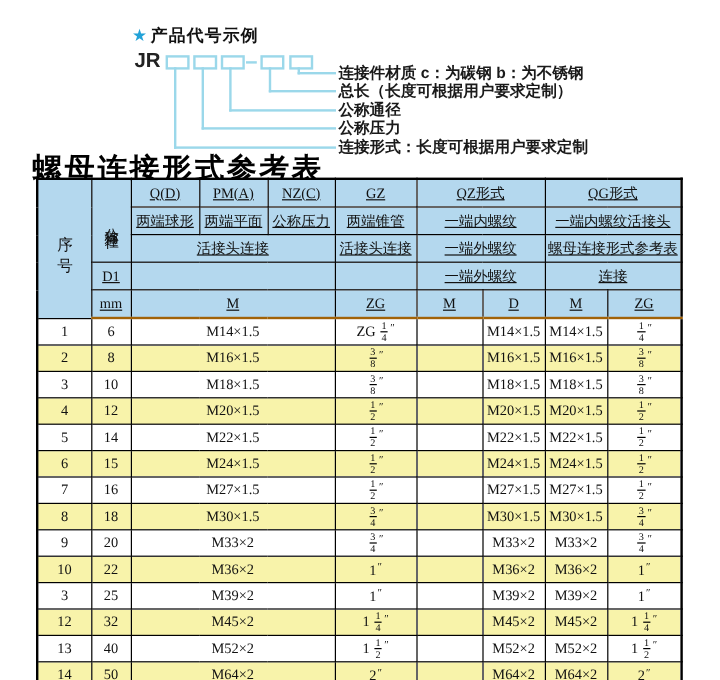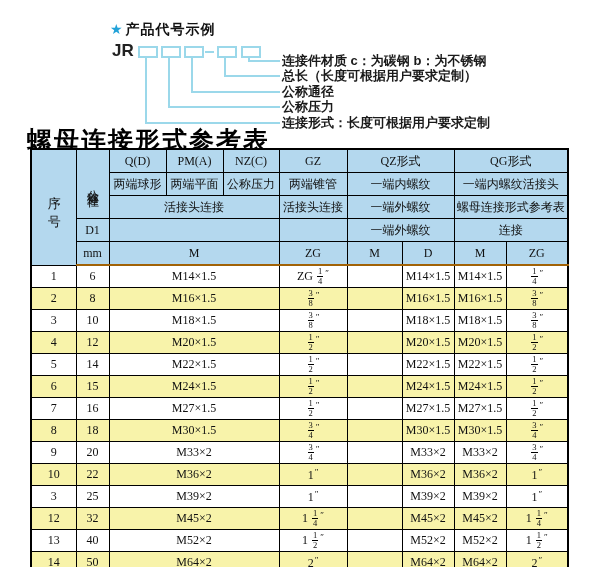--- a/index.html
+++ b/index.html
@@ -19,21 +19,21 @@
 
   
   .tbl-title{position:absolute;left:27px;top:124px;margin:0;font-size:25px;font-weight:bold;
              font-family:"Liberation Serif","DejaVu Serif",serif;letter-spacing:2px;color:#000;}
 
   
   table.ref{position:absolute;left:30px;top:148px;width:537px;border-collapse:collapse;
             border:2px solid #000;table-layout:fixed;}
   table.ref th,table.ref td{border:1px solid #000;padding:0 1px;text-align:center;overflow:hidden;}
   table.ref th{background:var(--hdr,#b4d8ee);font-weight:normal;height:22px;
-               font-family:"Liberation Serif","DejaVu Serif",serif;font-size:12px;}
+               font-family:"Liberation Serif","DejaVu Serif",serif;font-size:12px;text-decoration:underline;}
   table.ref tr.hdr-last th{border-bottom:2px solid #a16207;}
   table.ref td{height:21px;font-family:"Liberation Serif","DejaVu Serif",serif;font-size:12px;background:#fff;}
   table.ref tr.alt td{background:var(--alt,#f8f3aa);}
   .vtext{writing-mode:vertical-rl;text-orientation:upright;display:inline-block;}
   .vtext.seq{letter-spacing:20px;font-size:13px;}
   .vtext.dn{letter-spacing:2px;font-size:12px;}
 
   
   .frac{display:inline-block;vertical-align:-4px;text-align:center;margin:0 1px;line-height:0;}
   .fnum{display:block;font-size:8.5px;line-height:9px;border-bottom:1px solid #000;padding:0 1px;}

